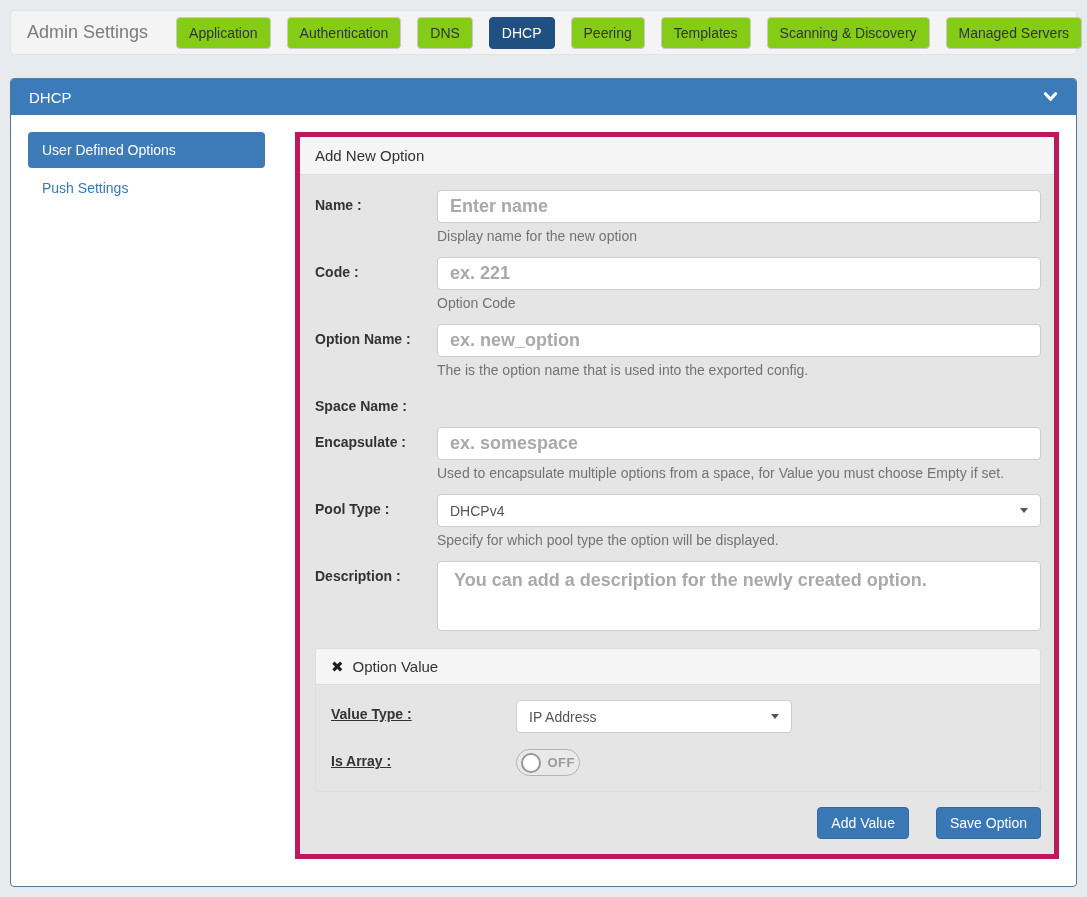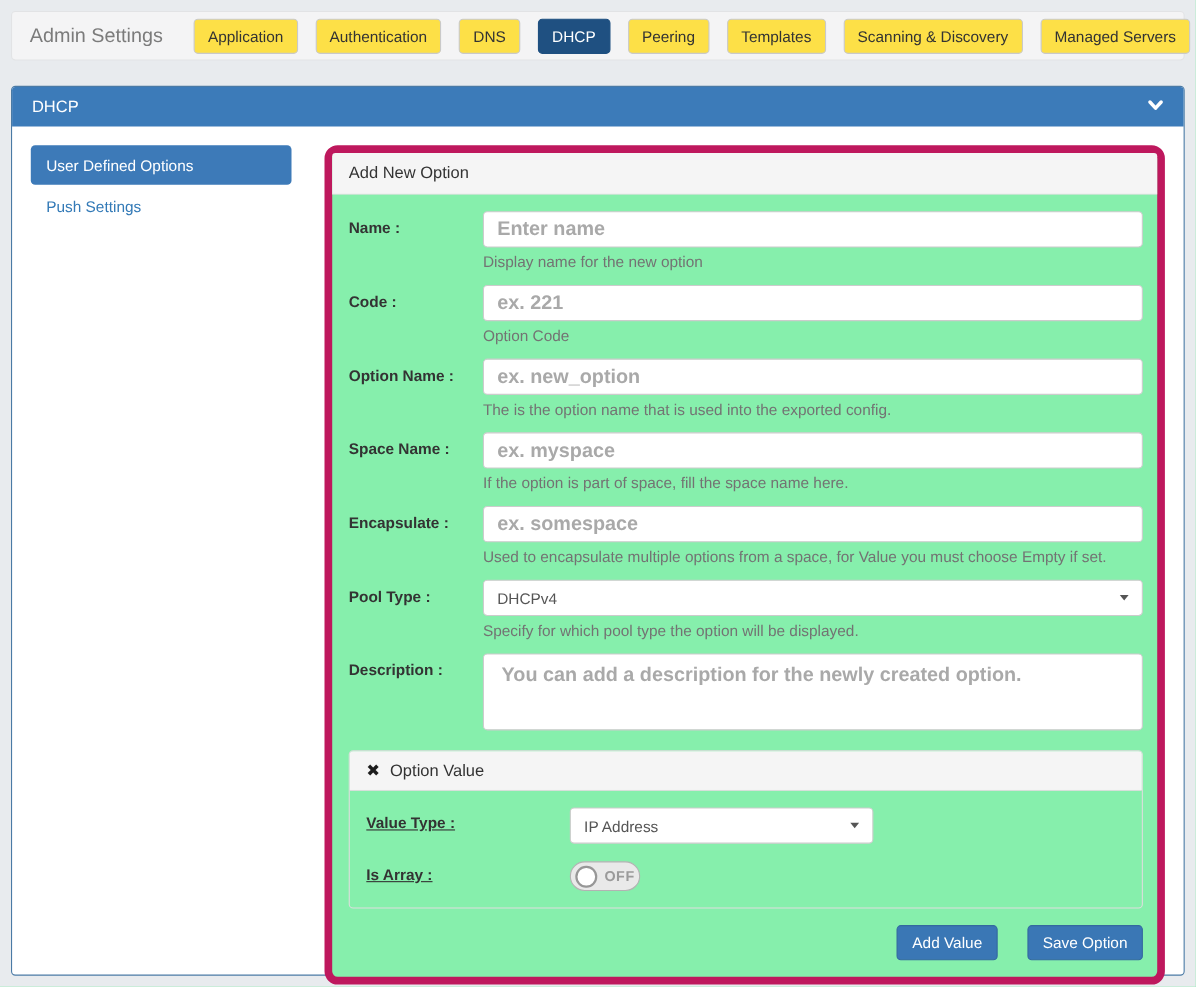--- a/index.html
+++ b/index.html
@@ -13,21 +13,21 @@
 
   
   .topbar {
     position:absolute; left:10px; top:10px; width:1067px; height:45px;
     background:#f4f4f5; border:1px solid #e2e3e5; border-radius:4px;
     display:flex; align-items:center; padding:0 16px;
   }
   .topbar-title { font-size:18px; color:#7b7b7b; margin-right:28px; white-space:nowrap; }
   .tabs { display:flex; gap:16px; }
   .tab {
-    padding:7px 12px; background:#fde047; border:1px solid #c9c9c9; border-radius:4px;
+    padding:7px 12px; background:#84cc16; border:1px solid #c9c9c9; border-radius:4px;
     font-size:14px; color:#333; cursor:pointer; white-space:nowrap; font-family:inherit;
   }
   .tab.active { background:#1f5081; border-color:#1f5081; color:#fff; }
 
   
   .outer-panel {
     position:absolute; left:10px; top:78px; width:1067px; height:809px;
     background:#fff; border:1px solid #4a7aa5; border-radius:4px;
   }
   .outer-header {
@@ -39,21 +39,21 @@
   .outer-body { display:flex; padding:17px; }
 
   
   .sidebar { width:237px; flex-shrink:0; }
   .sidebar-item { padding:10px 14px; font-size:14px; border-radius:4px; cursor:pointer; }
   .sidebar-item.active { background:#3d7ab8; color:#fff; }
   .sidebar-item.link { color:#337ab7; margin-top:2px; }
 
   
   .content { margin-left:30px; width:770px; }
-  .form-panel { border:7px solid #be185d; border-radius:12px; background:#86efac; }
+  .form-panel { border:5px solid #be185d; border-radius:0; background:#e5e5e5; }
   .form-panel-header {
     background:#f5f5f5; border-bottom:1px solid #ddd; border-radius:3px 3px 0 0;
     padding:10px 15px; font-size:15px; color:#333;
   }
   .form-body { padding:15px 13px 15px 15px; }
 
   .form-row { display:flex; margin-bottom:13px; }
   .form-label { width:122px; flex-shrink:0; font-weight:bold; font-size:14px; color:#333; padding-top:7px; }
   .form-field { flex:1; min-width:0; }
   .text-input, .textarea-input {
@@ -166,24 +166,20 @@
           <div class="form-row">
             <div class="form-label">Option Name :</div>
             <div class="form-field">
               <input type="text" class="text-input" placeholder="ex. new_option" style="">
               <div class="help-text">The is the option name that is used into the exported config.</div>
             </div>
           </div>
 
           <div class="form-row">
             <div class="form-label">Space Name :</div>
-            <div class="form-field">
-              <input type="text" class="text-input" placeholder="ex. myspace" style="">
-              <div class="help-text">If the option is part of space, fill the space name here.</div>
-            </div>
           </div>
 
           <div class="form-row">
             <div class="form-label">Encapsulate :</div>
             <div class="form-field">
               <input type="text" class="text-input" placeholder="ex. somespace" style="">
               <div class="help-text">Used to encapsulate multiple options from a space, for Value you must choose Empty if set.</div>
             </div>
           </div>
 

